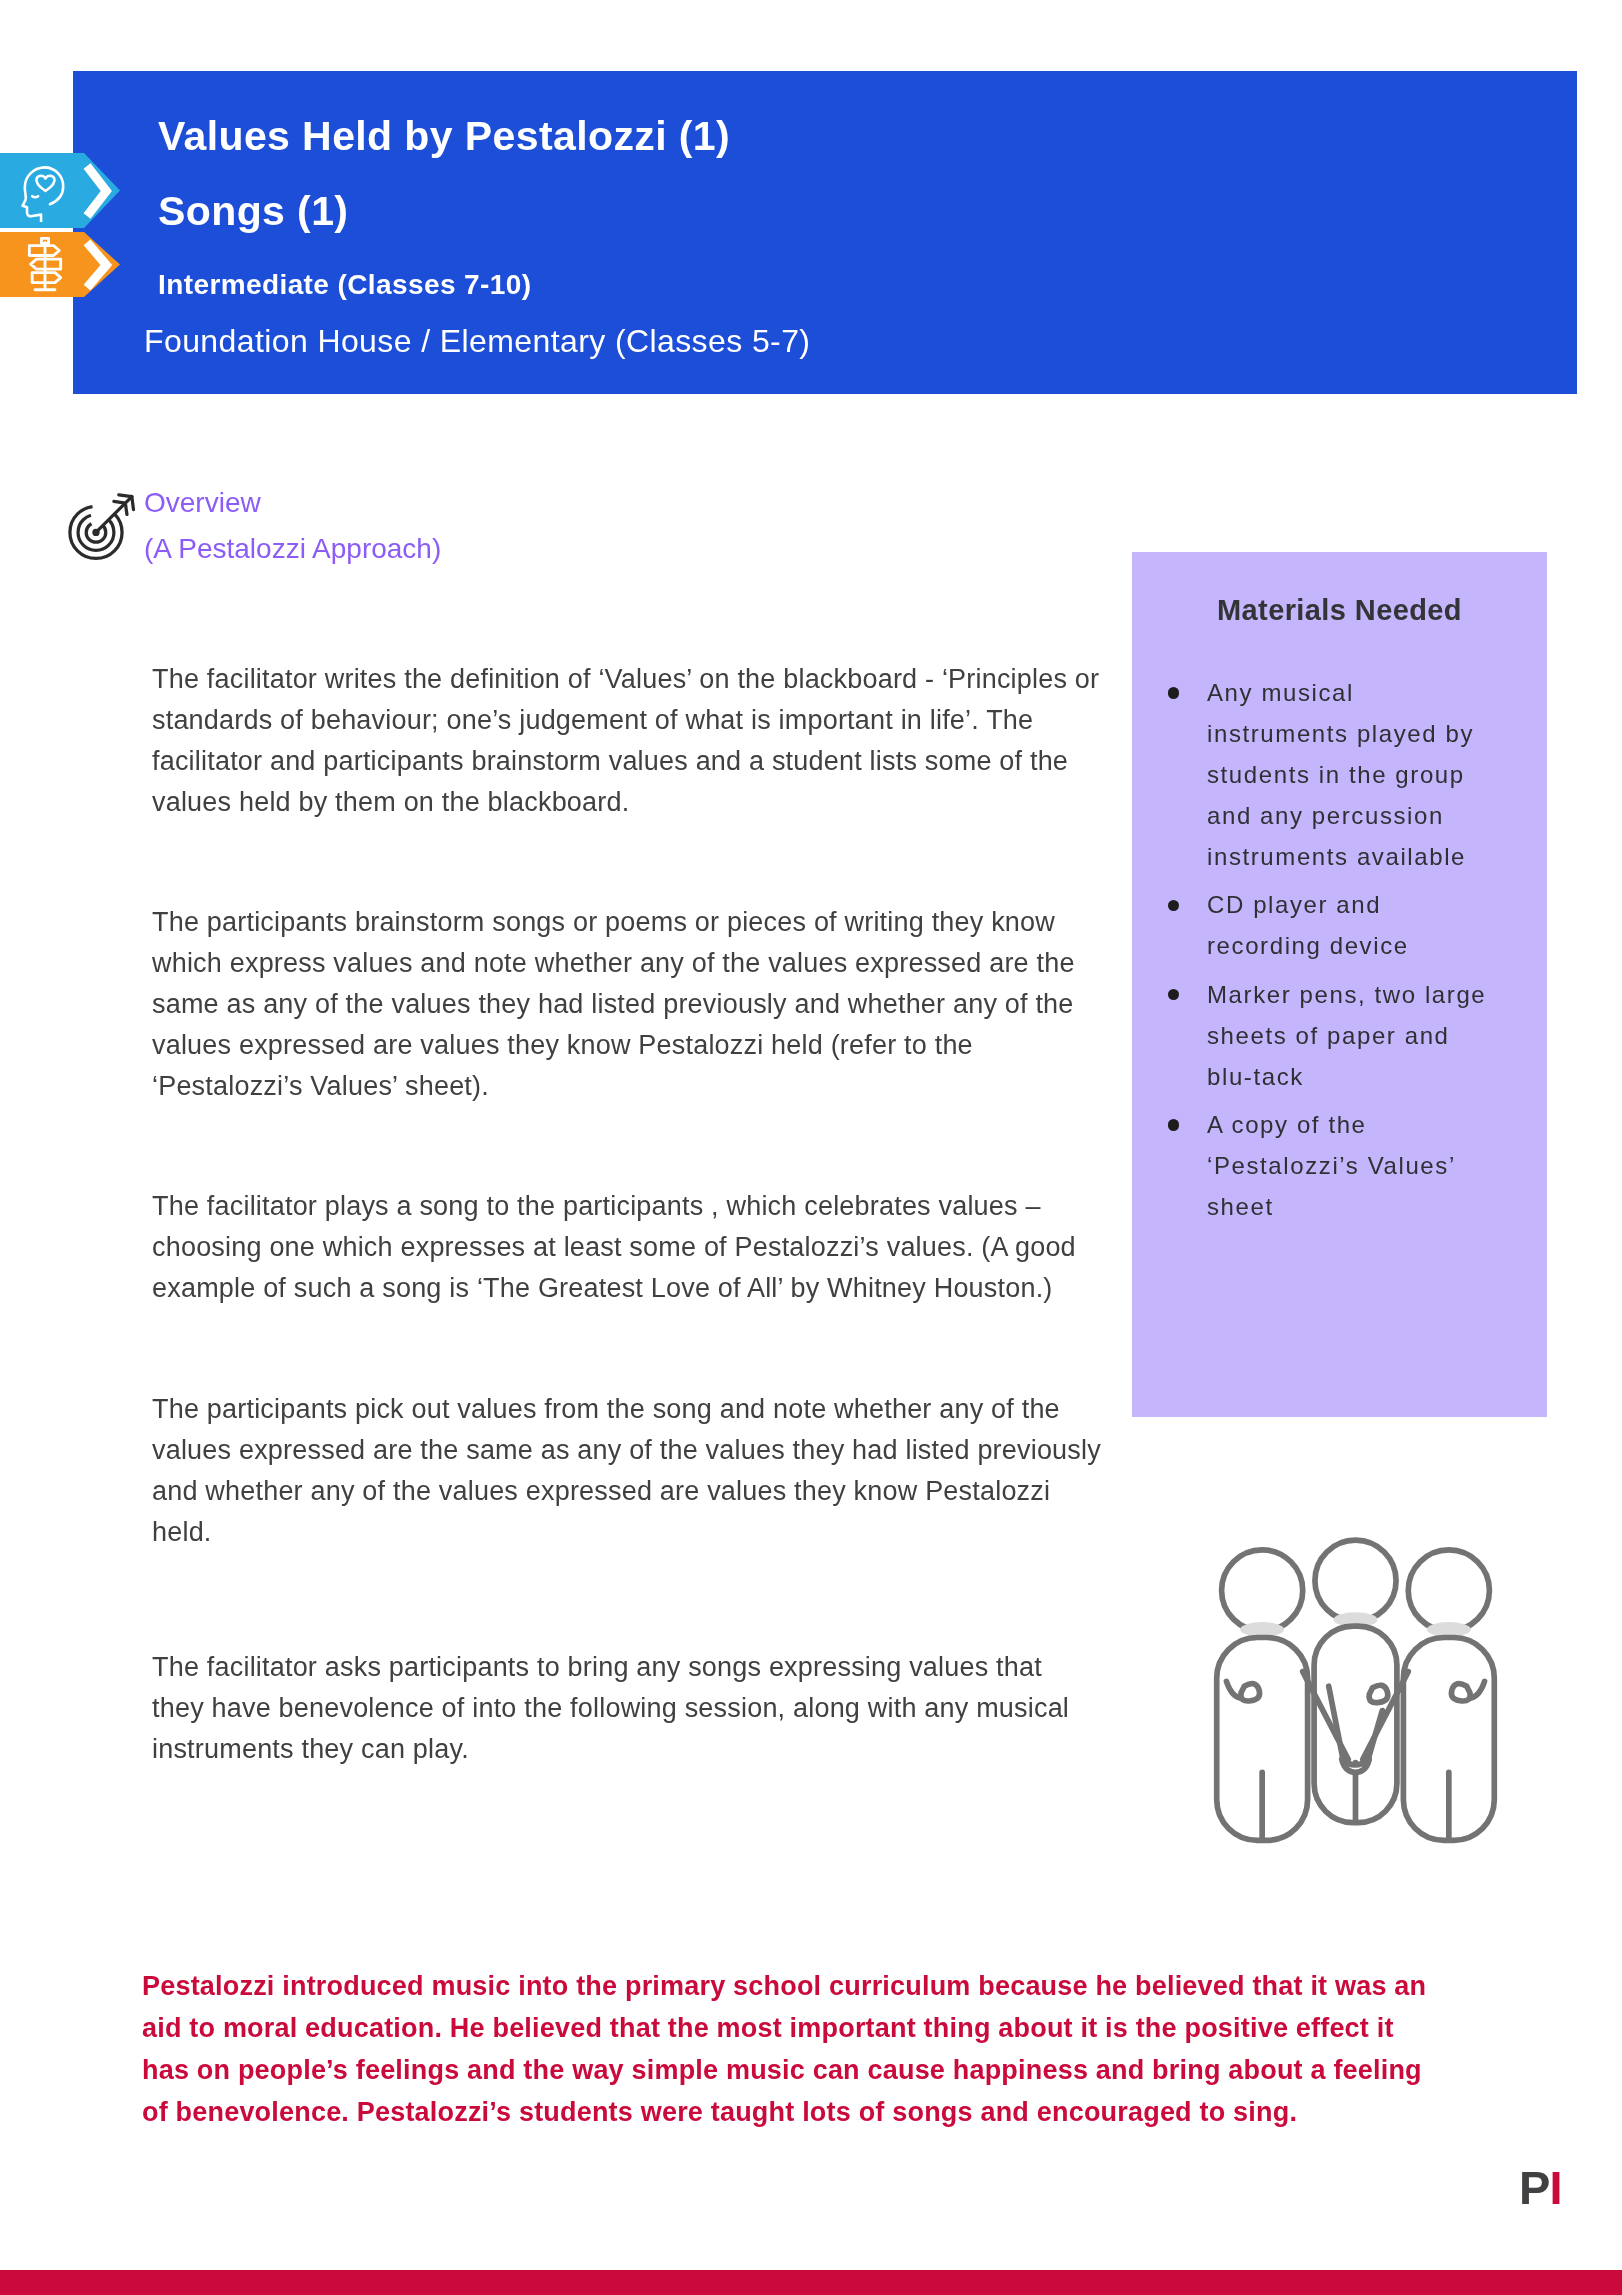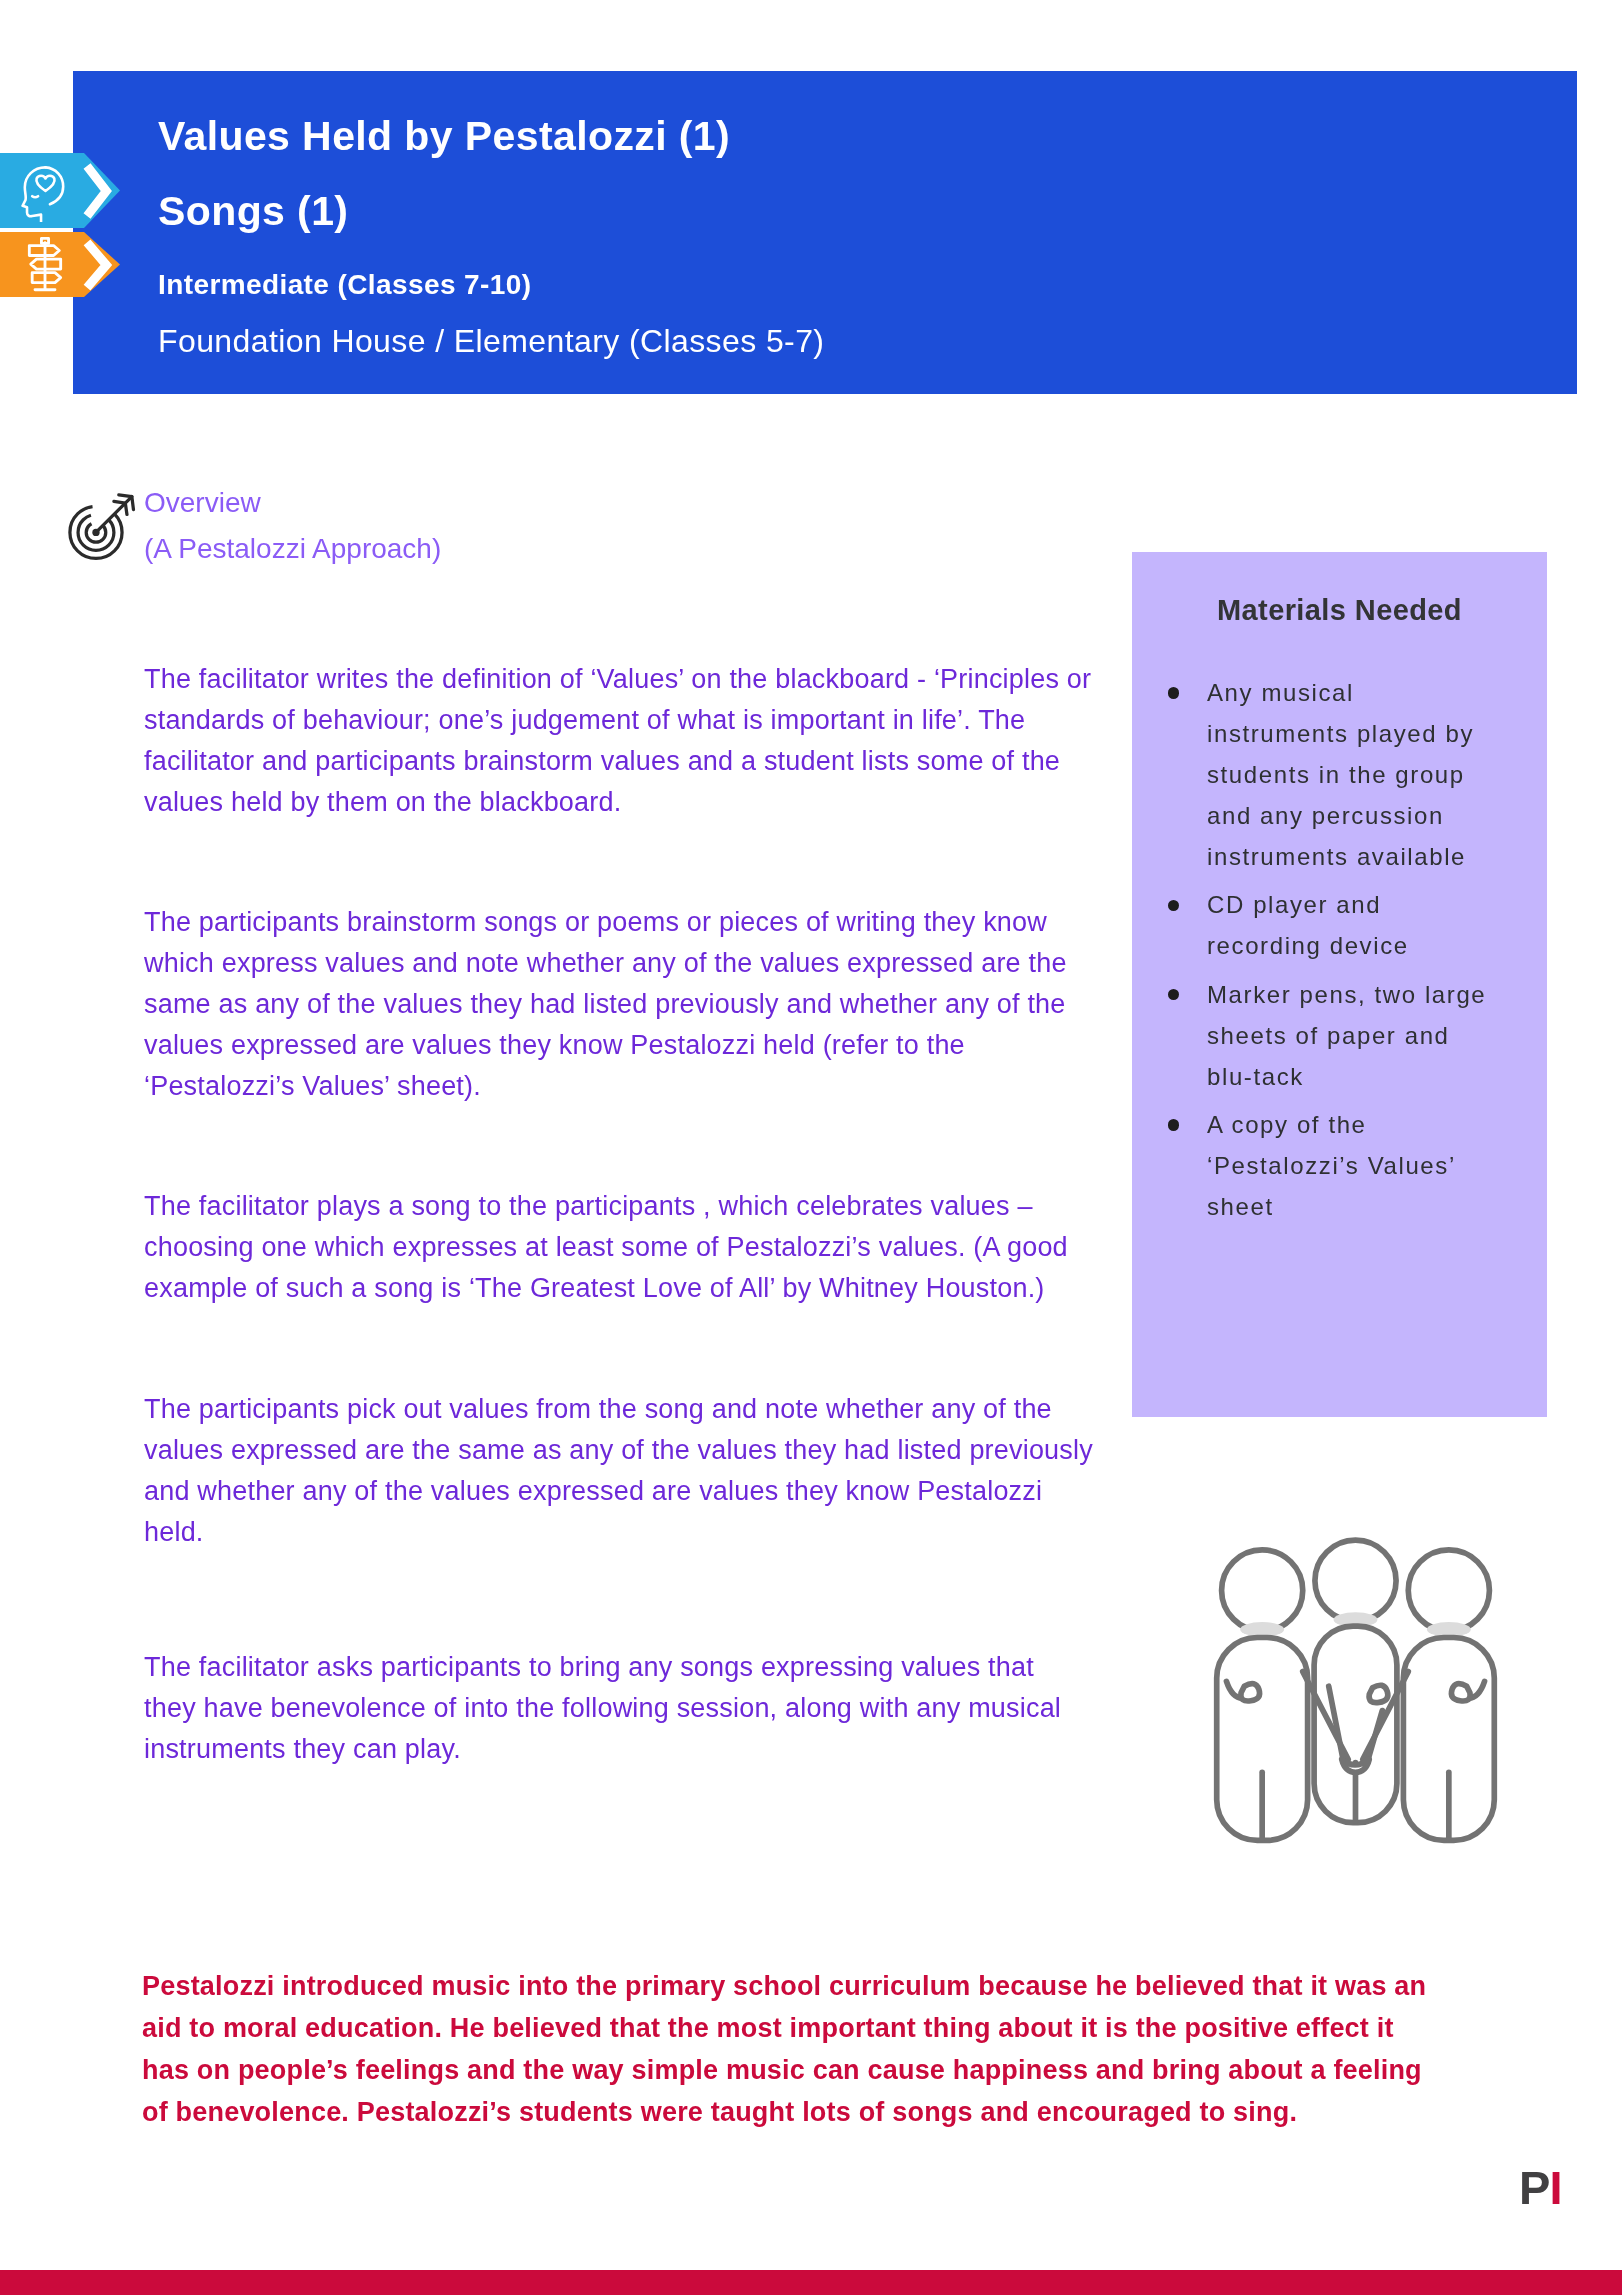--- a/index.html
+++ b/index.html
@@ -4,34 +4,34 @@
 <style>
   html,body{margin:0;padding:0;background:#ffffff;}
   .page{position:relative;width:1623px;height:2295px;background:#ffffff;overflow:hidden;
         font-family:"Liberation Sans",sans-serif;}
 
   
   .banner{position:absolute;left:73px;top:71px;width:1504px;height:323px;background:#1d4ed8;}
   .banner .t1{position:absolute;left:85px;top:42px;font-size:41px;font-weight:bold;color:#ffffff;letter-spacing:0.4px;}
   .banner .t2{position:absolute;left:85px;top:117px;font-size:41px;font-weight:bold;color:#ffffff;letter-spacing:0.4px;}
   .banner .s1{position:absolute;left:85px;top:198px;font-size:28px;font-weight:bold;color:#ffffff;letter-spacing:0.4px;}
-  .banner .s2{position:absolute;left:85px;top:252px;font-size:32px;font-weight:normal;color:#ffffff;letter-spacing:0.4px;}
+  .banner .s2{position:absolute;left:71px;top:252px;font-size:32px;font-weight:normal;color:#ffffff;letter-spacing:0.4px;}
 
   
   .badge{position:absolute;left:0;clip-path:polygon(0 0,70% 0,100% 50%,70% 100%,0 100%);}
   .badge-blue{top:153px;width:120px;height:75px;background:#29ABE2;}
   .badge-orange{top:232px;width:120px;height:65px;background:#F7941E;}
   .badge svg{position:absolute;}
 
   
   .ov-icon{position:absolute;left:65px;top:477px;}
   .ov-head{position:absolute;left:144px;top:480px;color:#8b5cf6;font-size:28px;font-weight:normal;line-height:46px;}
 
   
-  .para{position:absolute;left:144px;width:949px;font-size:27px;line-height:41px;color:#6d28d9;letter-spacing:0.2px;}
+  .para{position:absolute;left:152px;width:949px;font-size:27px;line-height:41px;color:#404040;letter-spacing:0.2px;}
   .p1{top:659px;} .p2{top:902px;} .p3{top:1186px;} .p4{top:1389px;} .p5{top:1647px;}
 
   
   .materials{position:absolute;left:1132px;top:552px;width:415px;height:865px;background:#c4b5fd;}
   .materials .mt{position:absolute;left:0;top:42px;width:100%;text-align:center;
                  font-size:29px;font-weight:bold;color:#333436;letter-spacing:0.4px;}
   .materials ul{position:absolute;left:31px;top:120px;width:349px;margin:0;padding:0;list-style:none;}
   .materials li{position:relative;padding-left:44px;margin-bottom:7.3px;font-size:24px;line-height:41px;
                 color:#2E3032;letter-spacing:1.6px;width:292px;}
   .materials .dot{position:absolute;left:4.9px;top:15.4px;width:11.4px;height:11.4px;border-radius:50%;background:#1d1d1d;}

